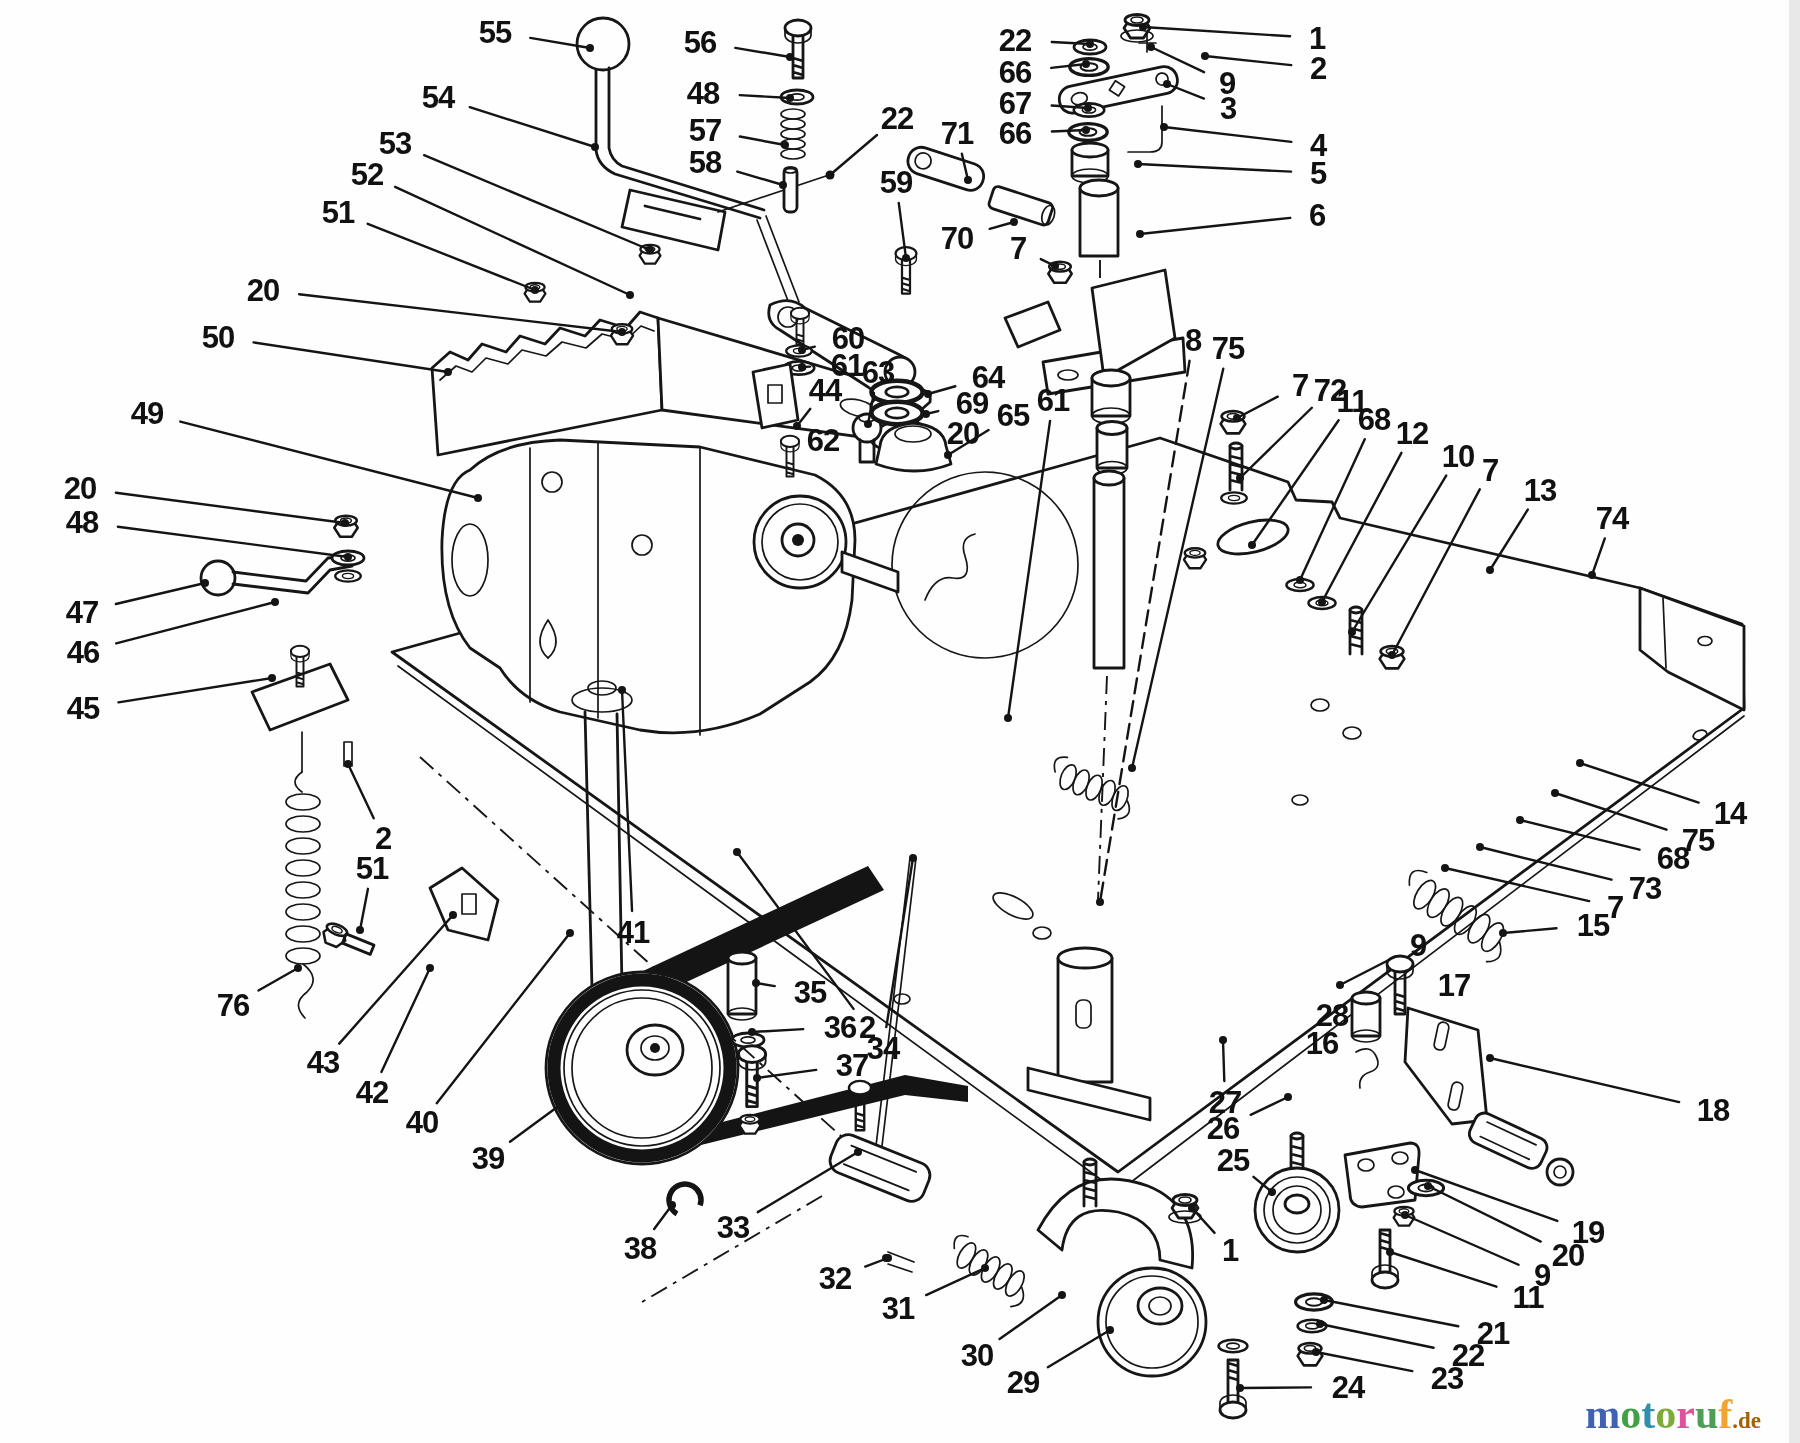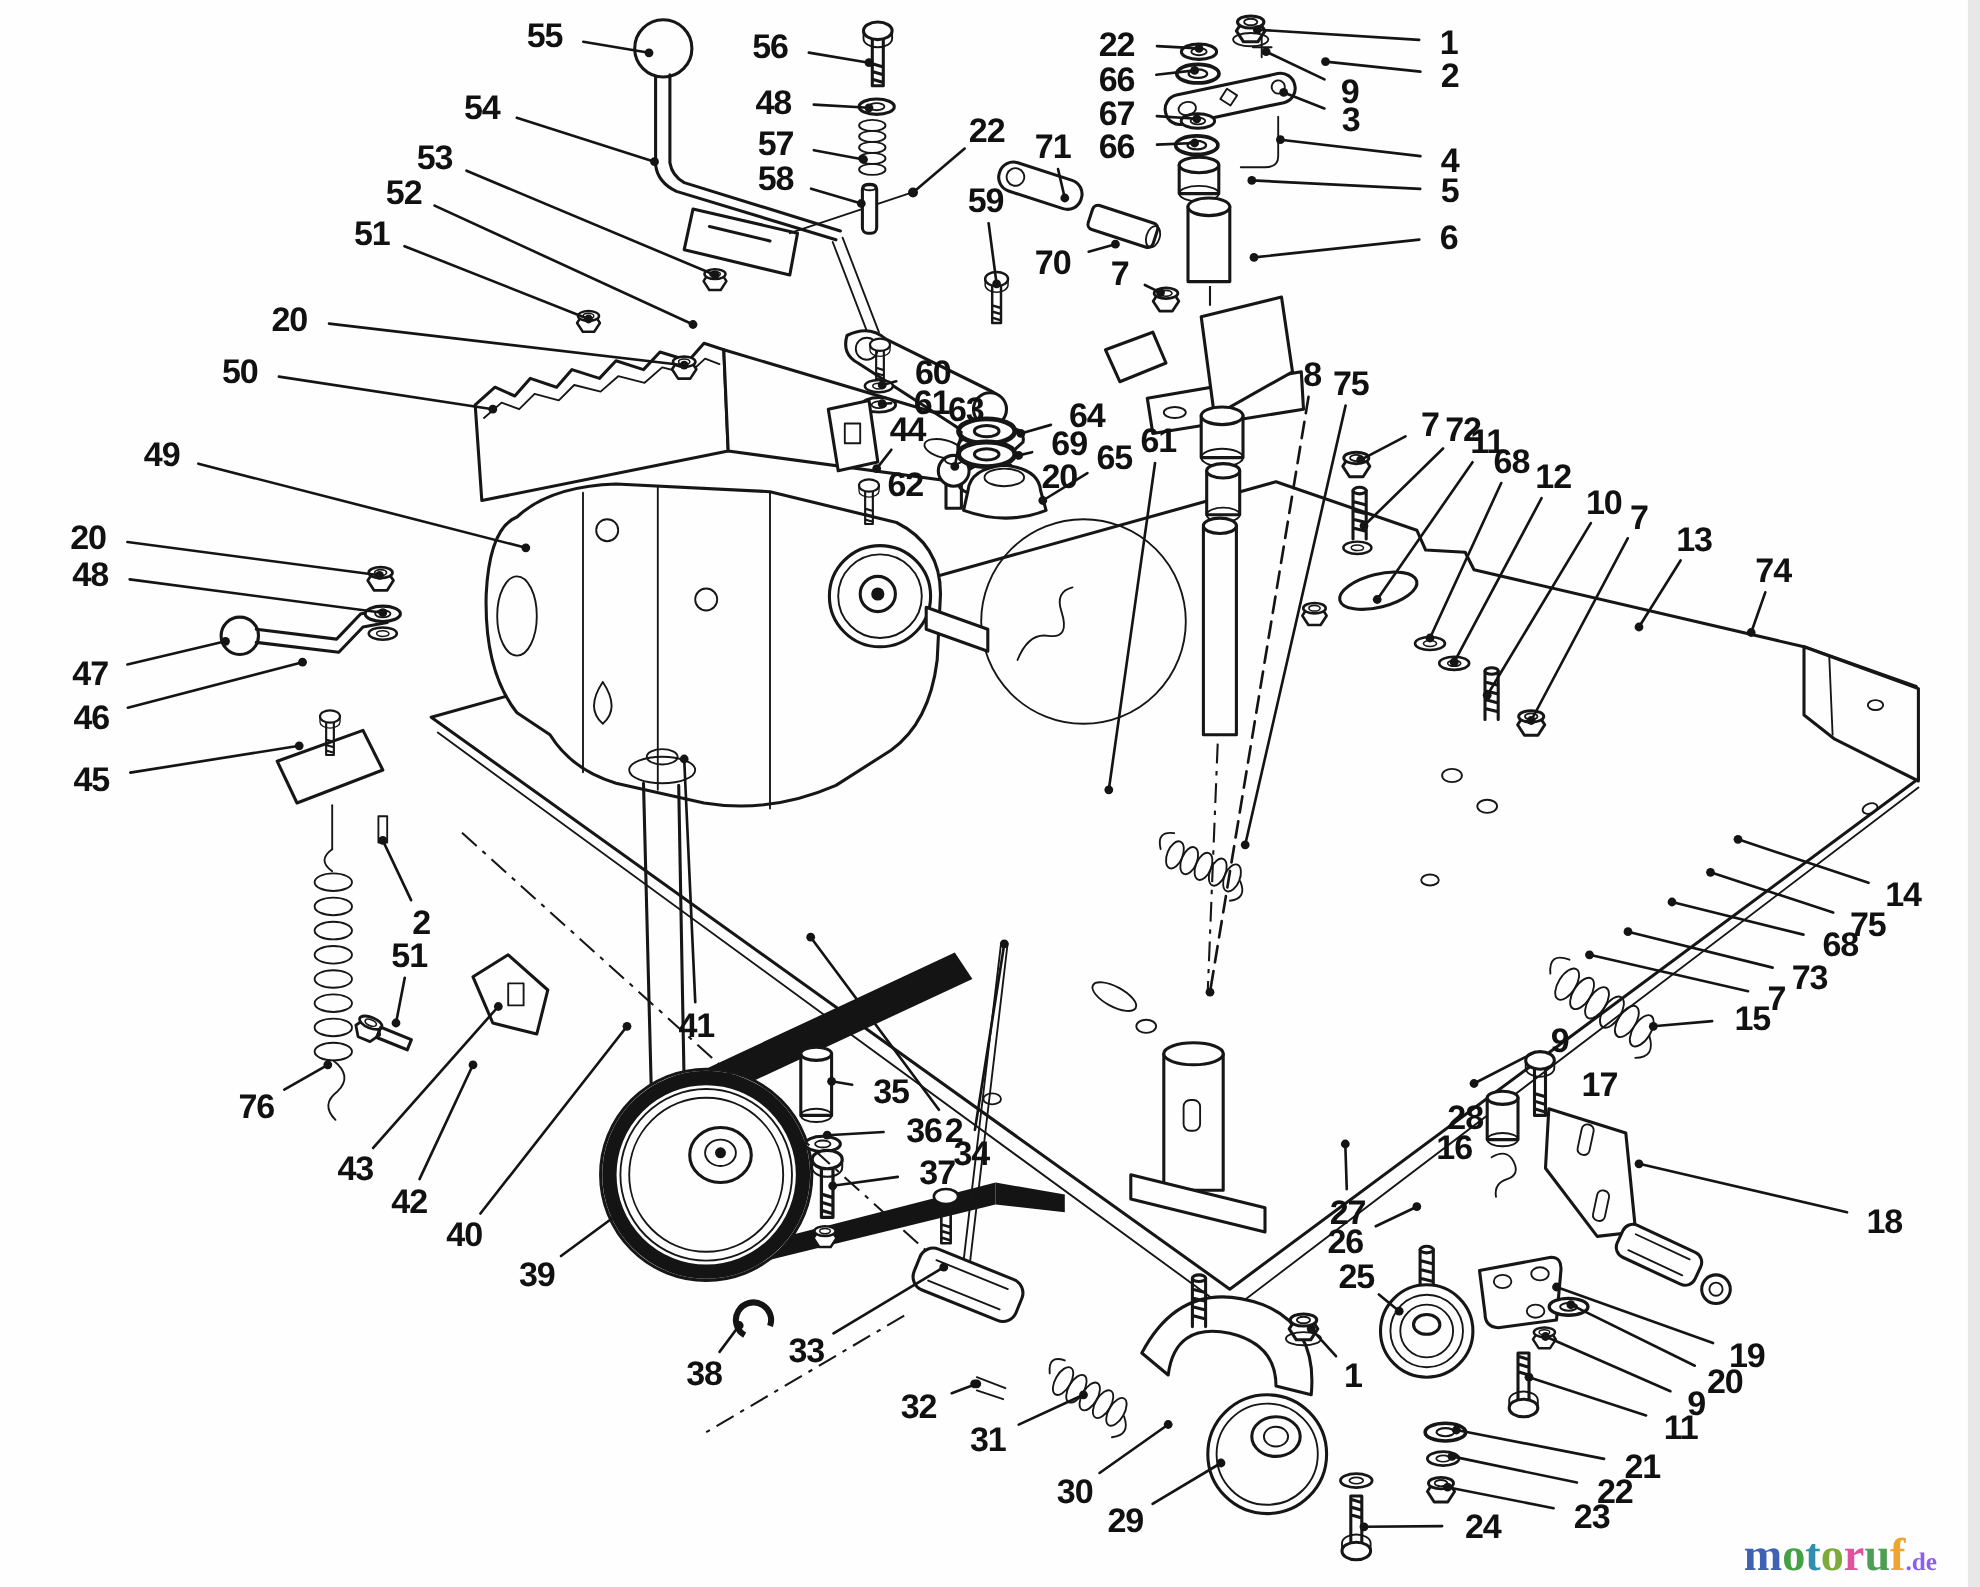--- a/index.html
+++ b/index.html
@@ -10,21 +10,21 @@
   .ln{fill:none;stroke:#161616;stroke-width:2.8;stroke-linejoin:round;stroke-linecap:round}
   .fw{fill:#fdfefd;stroke:#161616;stroke-width:2.8;stroke-linejoin:round}
   .fb{fill:#141414;stroke:none}
   .thin{fill:none;stroke:#161616;stroke-width:1.7;stroke-linejoin:round;stroke-linecap:round}
   .dd{fill:none;stroke:#161616;stroke-width:1.9;stroke-dasharray:18 7 4 7}
   .cl-l{stroke:#141414;stroke-width:2.4;fill:none;stroke-linecap:round}
   .cl-t{font-family:"Liberation Sans",sans-serif;font-size:31px;font-weight:800;fill:#111;
         text-anchor:middle;letter-spacing:-1px}
   .watermark{position:absolute;right:28px;bottom:8px;text-decoration:none;cursor:pointer;
              font-family:"Liberation Serif",serif;font-weight:700;font-size:42px;line-height:1;}
-  .watermark .wm-suffix{font-size:23px;color:#8b5cf6;font-weight:700}
+  .watermark .wm-suffix{font-size:23px;color:#a16207;font-weight:700}
 </style>
 </head>
 <body>
 
 <div class="stage">
 <svg width="1800" height="1443" viewBox="0 0 1800 1443">
   <defs>
     <g id="nutg">
       <polygon class="fw" points="13,2 6.5,12 -6.5,12 -13,2 -6.5,-8 6.5,-8"></polygon>
       <ellipse class="fw" cx="0" cy="-6" rx="12" ry="5.5"></ellipse>

